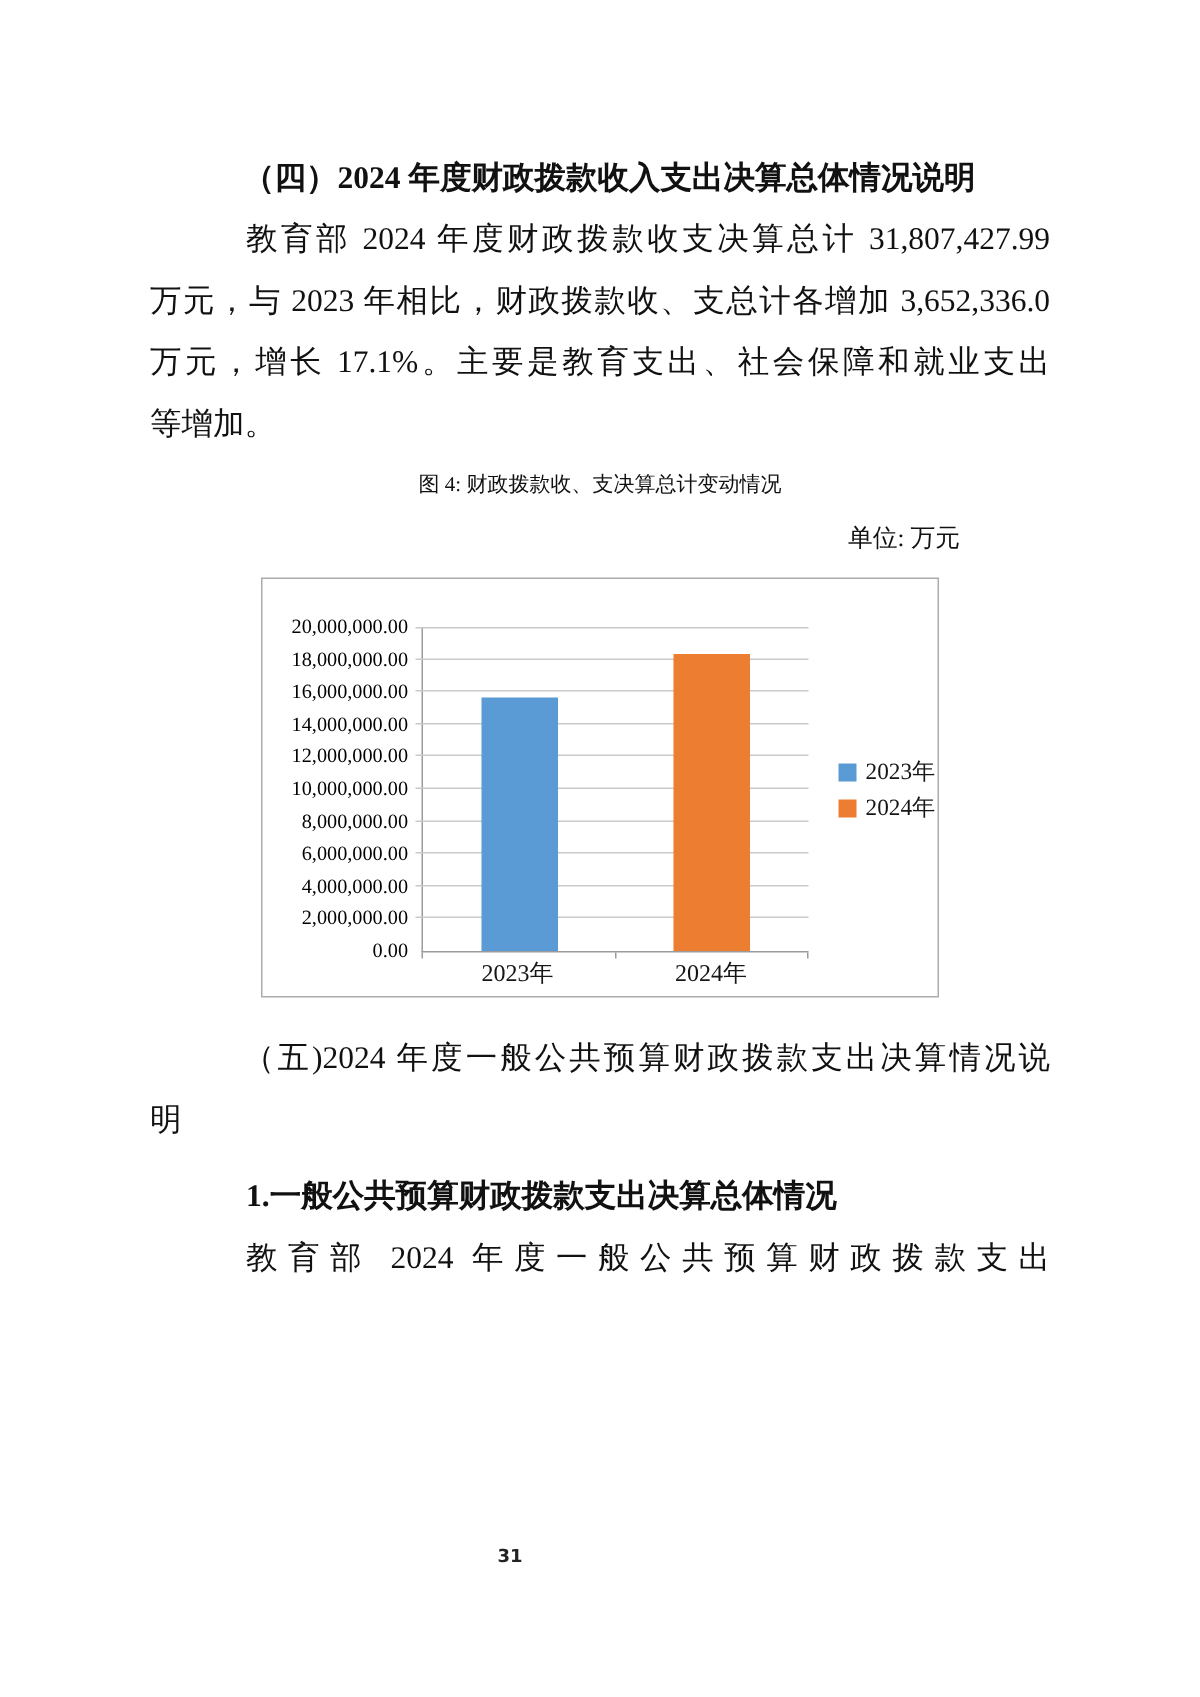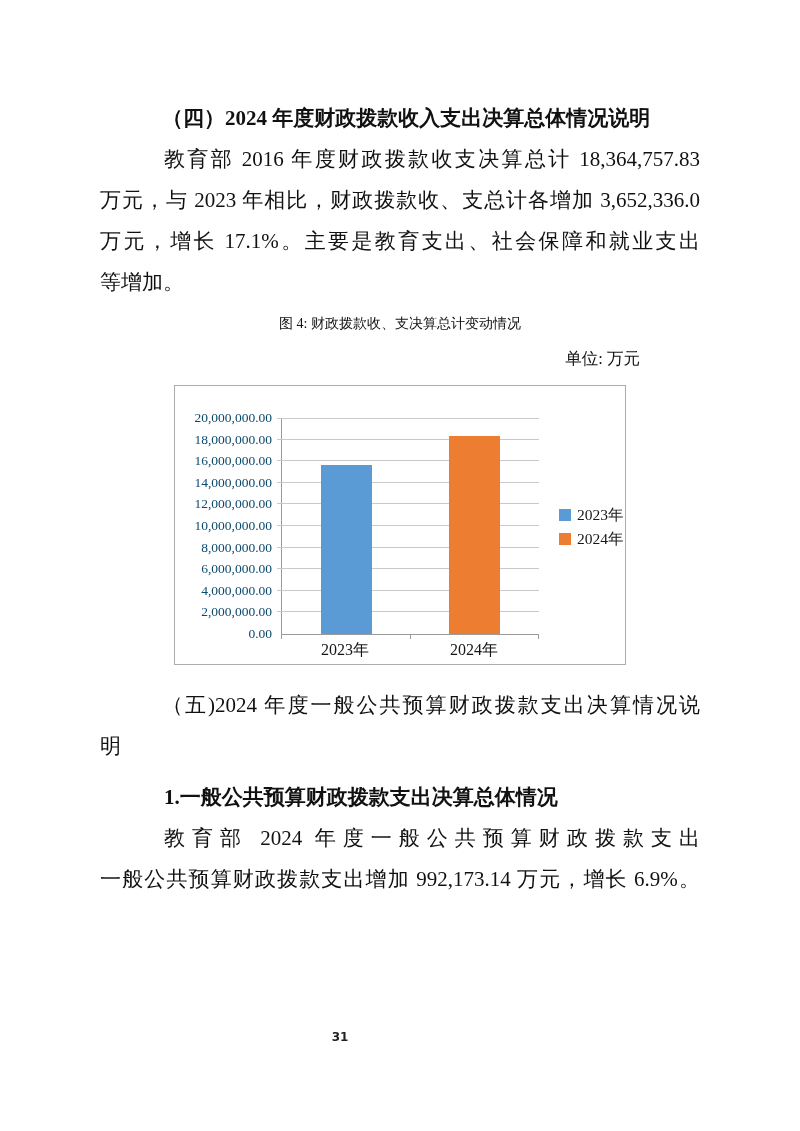--- a/index.html
+++ b/index.html
@@ -20,21 +20,21 @@
     border:1px solid #ACACAC;position:relative;background:#fff;
   }
   .plot{
     position:absolute;left:106px;top:32px;width:257px;height:216px;
     border-left:1px solid #9B9B9B;border-bottom:1px solid #9B9B9B;
   }
   .gridline{position:absolute;left:-5px;height:1px;background:#C9C9C9;}
   .bar{position:absolute;bottom:0;}
   .y-tick-label{
     position:absolute;left:0;width:97px;text-align:right;
-    font-size:13.5px;line-height:16px;color:#0c4a6e;
+    font-size:13.5px;line-height:16px;color:#000000;
   }
   .x-tick{position:absolute;width:1px;height:4px;background:#9B9B9B;}
   .x-label{position:absolute;width:100px;text-align:center;font-size:16px;line-height:20px;color:#161616;}
   .legend{position:absolute;left:384px;top:120px;display:flex;flex-direction:column;gap:6px;}
   .legend-item{display:flex;align-items:center;gap:6px;font-size:15.5px;line-height:18px;color:#161616;}
   .legend-swatch{width:12px;height:12px;flex:0 0 auto;}
   .h5{margin-top:20px;font-weight:400;}
   .h5 .ln.first{text-indent:62px;}
   .sub{font-weight:700;text-indent:64px;margin-top:10px;}
   .pageno{
@@ -44,21 +44,21 @@
   }
 </style>
 </head>
 <body>
 
 <div class="page">
 
   <div class="heading">（四）2024 年度财政拨款收入支出决算总体情况说明</div>
 
   <div>
-    <div class="ln first just">教育部 2016 年度财政拨款收支决算总计 18,364,757.83</div>
+    <div class="ln first just">教育部 2024 年度财政拨款收支决算总计 31,807,427.99</div>
     <div class="ln just">万元，与 2023 年相比，财政拨款收、支总计各增加 3,652,336.0</div>
     <div class="ln just">万元，增长 17.1%。主要是教育支出、社会保障和就业支出</div>
     <div class="ln">等增加。</div>
   </div>
 
   <div class="ln caption">图 4: 财政拨款收、支决算总计变动情况</div>
 
   <div class="unit">单位: 万元</div>
 
   <div class="chart-frame">
@@ -106,18 +106,17 @@
 
   <div class="h5">
     <div class="ln first just">（五)2024 年度一般公共预算财政拨款支出决算情况说</div>
     <div class="ln">明</div>
   </div>
 
   <div class="sub">1.一般公共预算财政拨款支出决算总体情况</div>
 
   <div>
     <div class="ln first just">教育部 2024 年度一般公共预算财政拨款支出</div>
-    <div class="ln just">一般公共预算财政拨款支出增加 992,173.14 万元，增长 6.9%。</div>
   </div>
 
   <div class="pageno">31</div>
 
 </div>
 
 </body></html>

